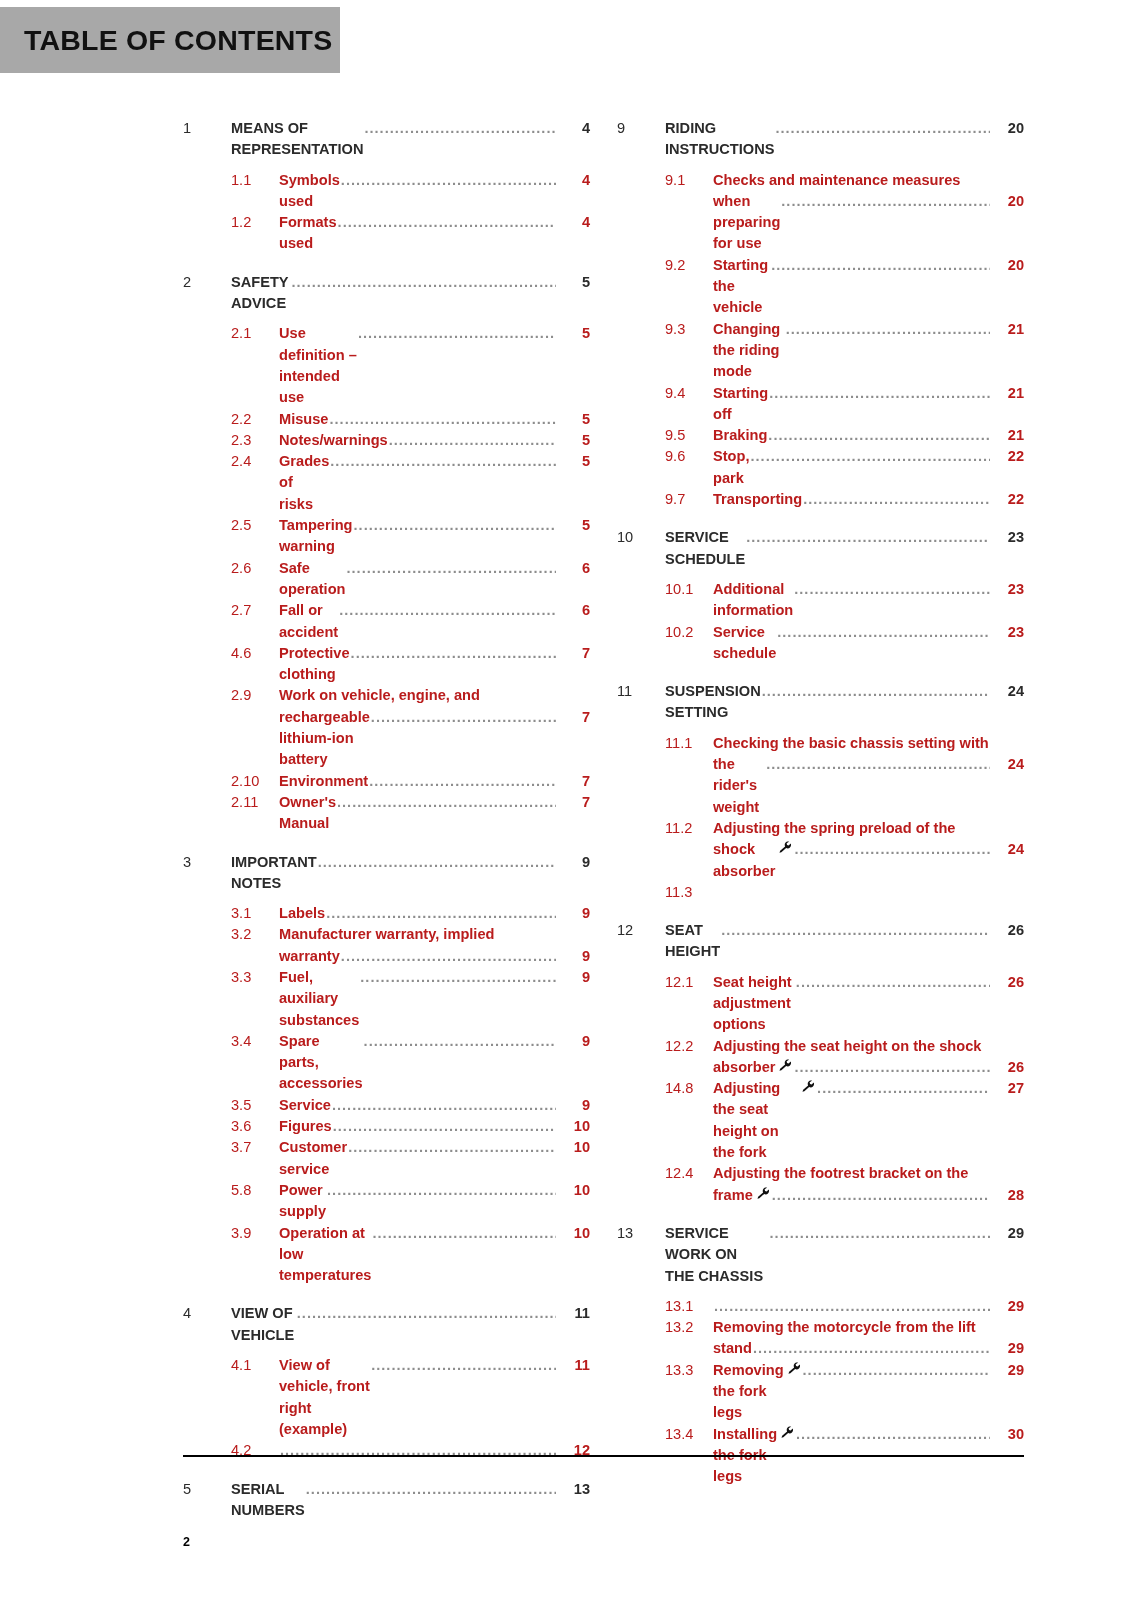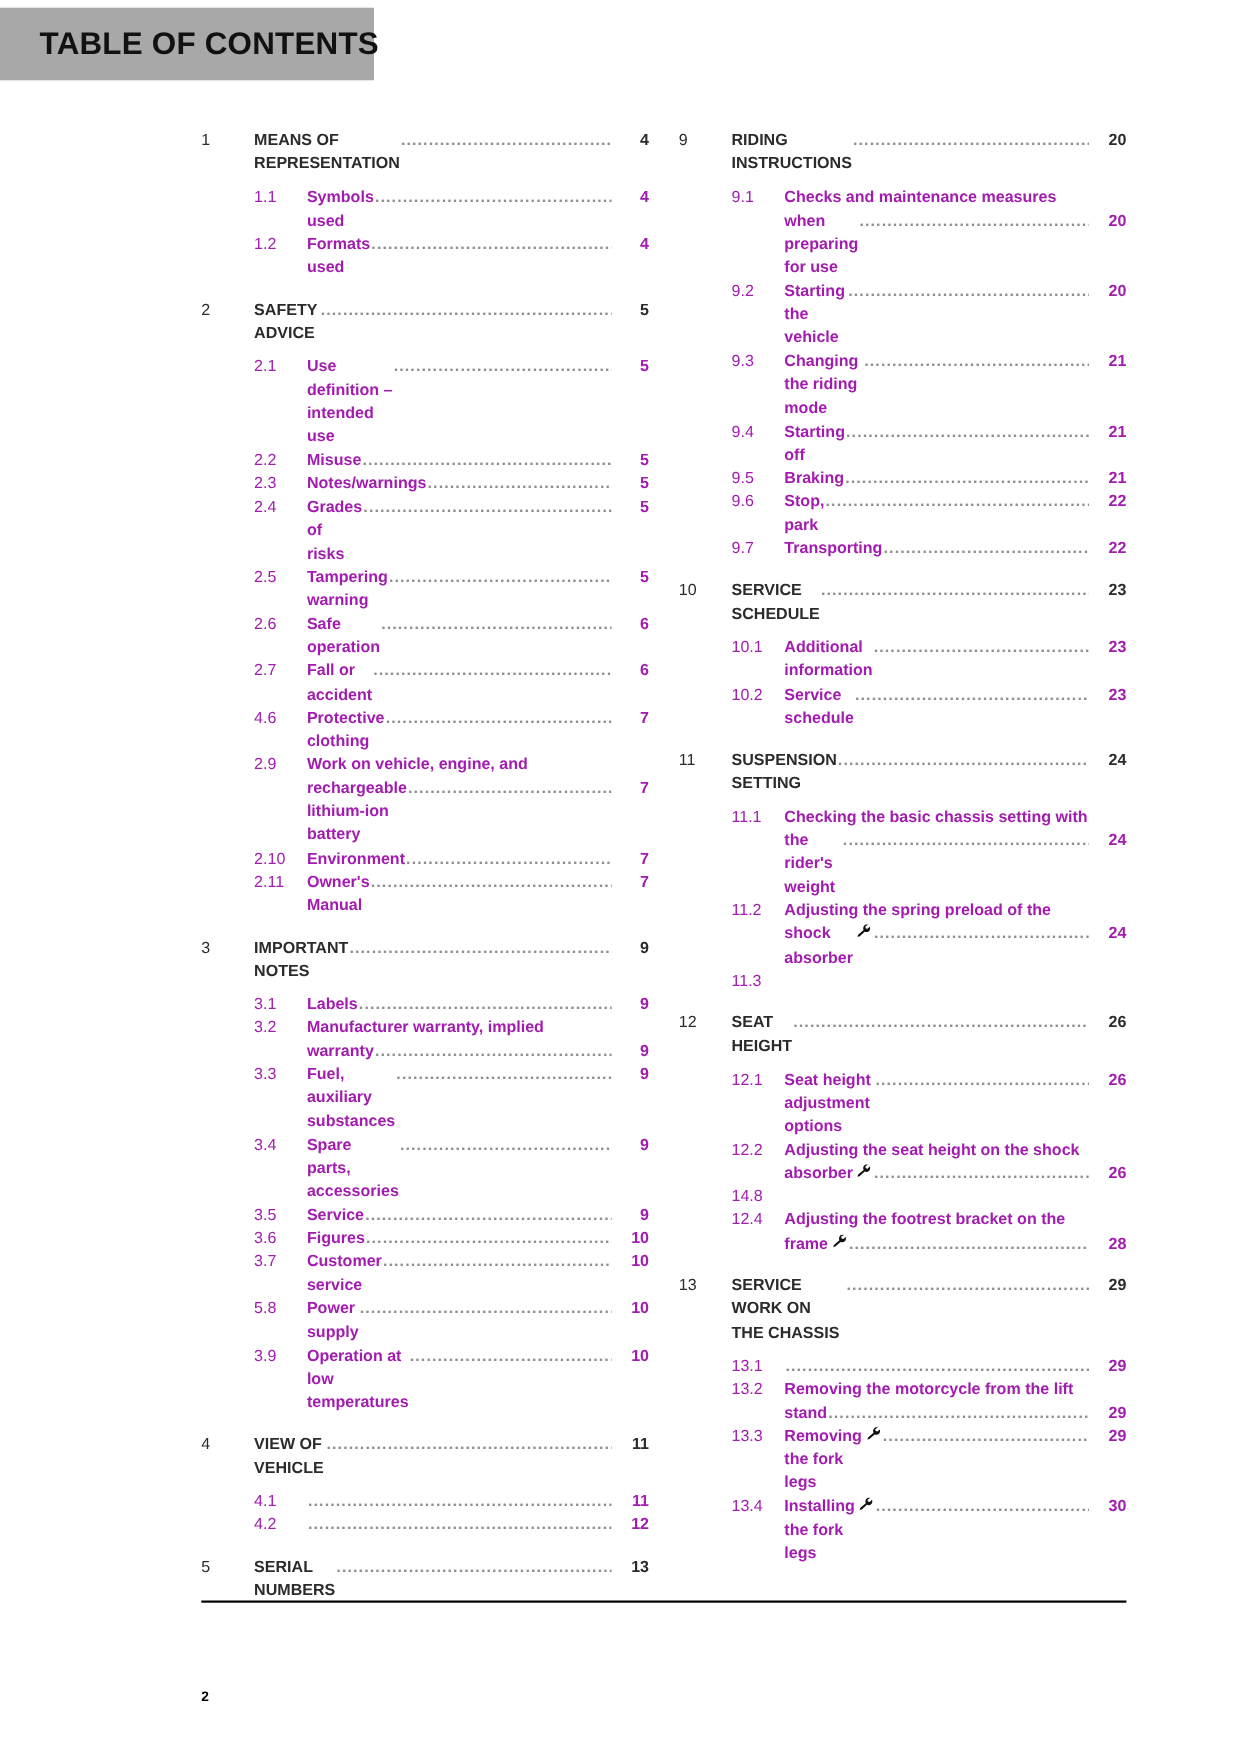--- a/index.html
+++ b/index.html
@@ -26,21 +26,21 @@
     height: 66px;
     background: #a8a8a8;
     display: flex;
     align-items: center;
   }
   #header-title {
     font-size: 28.5px;
     font-weight: bold;
     letter-spacing: 0.2px;
     color: #111111;
-    padding-left: 36px;
+    padding-left: 24px;
     white-space: nowrap;
   }
 
   
   #toc-area {
     position: absolute;
     left: 0;
     top: 118px;
     width: 1130px;
   }
@@ -60,21 +60,21 @@
   }
   .toc-row.level1 {
     font-size: 14.6px;
     color: #2b2b2b;
     margin-top: 17px;
     margin-bottom: 9px;
   }
   .toc-row.level1:first-child { margin-top: 0; }
   .toc-row.level2 {
     font-size: 14.6px;
-    color: #a21caf;
+    color: #b91c1c;
   }
 
   
   .toc-num {
     flex: 0 0 auto;
     white-space: nowrap;
   }
   .level1 > .toc-num { width: 48px; }
   .level2 > .toc-num { width: 48px; margin-left: 48px; }
 
@@ -417,20 +417,21 @@
             <span class="toc-text">VIEW OF VEHICLE</span>
             <span class="leader"></span>
             <span class="toc-page">11</span>
           </div>
         </div>
       </div>
       <div class="toc-row level2">
         <div class="toc-num">4.1</div>
         <div class="toc-mid">
           <div class="toc-line">
+            <span class="toc-text">View of vehicle, front right (example)</span>
             <span class="leader"></span>
             <span class="toc-page">11</span>
           </div>
         </div>
       </div>
       <div class="toc-row level2">
         <div class="toc-num">4.2</div>
         <div class="toc-mid">
           <div class="toc-line">
             <span class="leader"></span>
@@ -640,20 +641,32 @@
                 <path d="M12.6 0.9c-1.7-0.6-3.6-0.1-4.7 1.3C6.9 3.5 6.8 5.3 7.5 6.8L1.4 12 0.6 14.4l2.3-0.5 5.9-5.3c1.5 0.8 3.4 0.6 4.7-0.6 1.4-1.3 1.7-3.3 0.9-4.9l-2.5 2.3-2-0.5-0.5-2 2.9-2z" fill="#111111"></path>
               </svg>
             </span>
             <span class="leader"></span>
             <span class="toc-page">26</span>
           </div>
         </div>
       </div>
       <div class="toc-row level2">
         <div class="toc-num">14.8</div>
+        <div class="toc-mid">
+          <div class="toc-line">
+            <span class="toc-text">Adjusting the seat height on the fork</span>
+            <span class="wrench-icon">
+              <svg viewBox="0 0 16 16" width="13" height="13">
+                <path d="M12.6 0.9c-1.7-0.6-3.6-0.1-4.7 1.3C6.9 3.5 6.8 5.3 7.5 6.8L1.4 12 0.6 14.4l2.3-0.5 5.9-5.3c1.5 0.8 3.4 0.6 4.7-0.6 1.4-1.3 1.7-3.3 0.9-4.9l-2.5 2.3-2-0.5-0.5-2 2.9-2z" fill="#111111"></path>
+              </svg>
+            </span>
+            <span class="leader"></span>
+            <span class="toc-page">27</span>
+          </div>
+        </div>
       </div>
       <div class="toc-row level2">
         <div class="toc-num">12.4</div>
         <div class="toc-mid">
           <div class="toc-line">
             <span class="toc-text">Adjusting the footrest bracket on the</span>
           </div>
           <div class="toc-line">
             <span class="toc-text">frame</span>
             <span class="wrench-icon">

